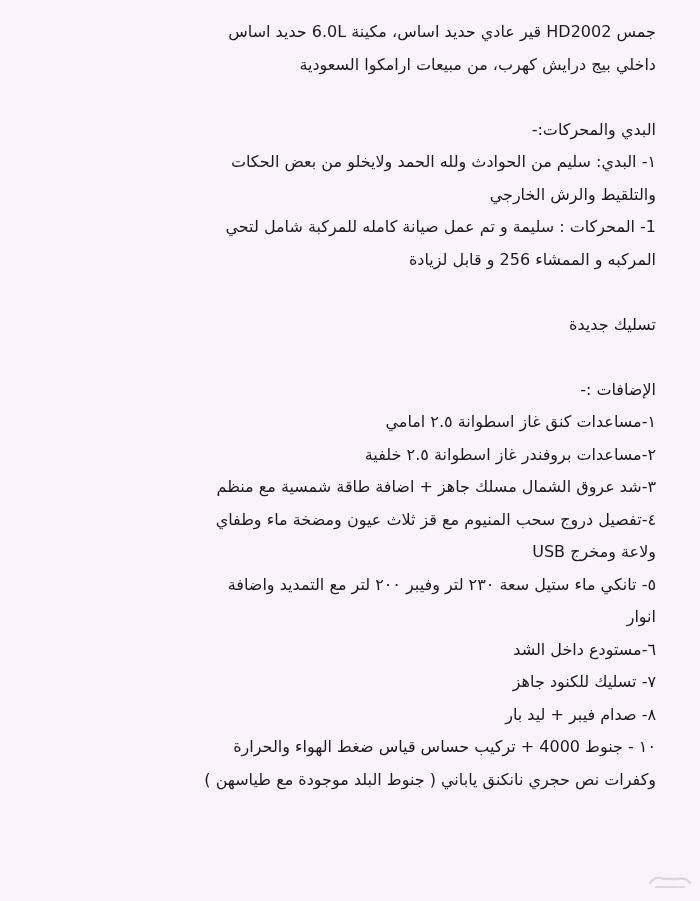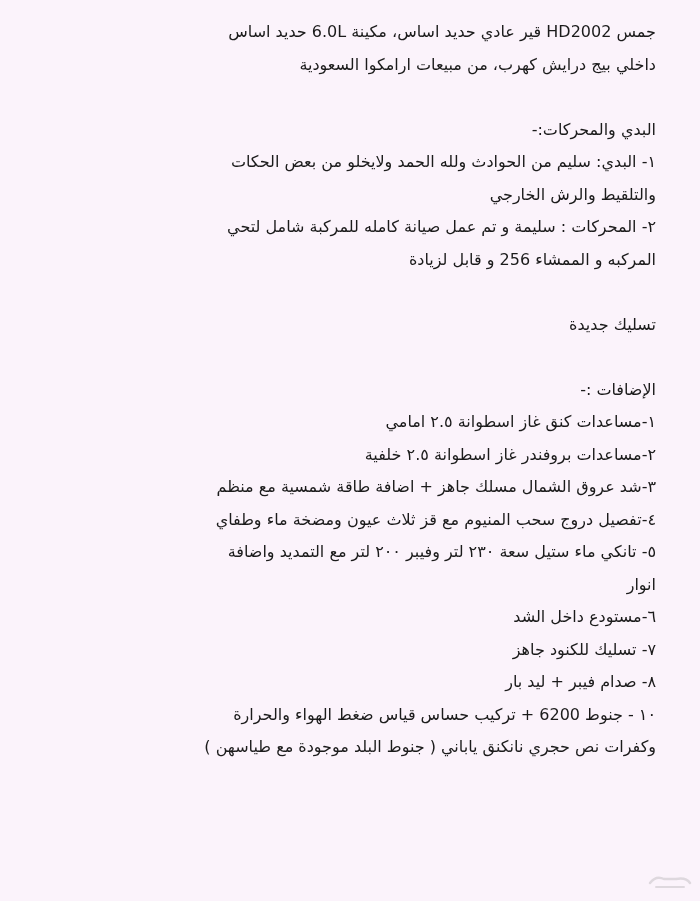--- a/index.html
+++ b/index.html
@@ -47,40 +47,41 @@
 
 <div class="doc">
   <span class="line">جمس HD2002 قير عادي حديد اساس، مكينة 6.0L حديد اساس</span>
   <span class="line">داخلي بيج درايش كهرب، من مبيعات ارامكوا السعودية</span>
 
   <span class="gap"></span>
 
   <span class="line">البدي والمحركات:-</span>
   <span class="line">١- البدي: سليم من الحوادث ولله الحمد ولايخلو من بعض الحكات</span>
   <span class="line">والتلقيط والرش الخارجي</span>
-  <span class="line">٢- المحركات : سليمة و تم عمل صيانة كامله للمركبة شامل لتحي</span>
+  <span class="line">1- المحركات : سليمة و تم عمل صيانة كامله للمركبة شامل لتحي</span>
   <span class="line">المركبه  و الممشاء 256 و قابل لزيادة</span>
 
   <span class="gap"></span>
 
   <span class="line">تسليك جديدة</span>
 
   <span class="gap"></span>
 
   <span class="line">الإضافات :-</span>
 
   <span class="line">١-مساعدات كنق غاز اسطوانة ٢.٥ امامي</span>
   <span class="line">٢-مساعدات بروفندر غاز اسطوانة ٢.٥ خلفية</span>
   <span class="line">٣-شد عروق الشمال مسلك جاهز + اضافة طاقة شمسية مع منظم</span>
   <span class="line">٤-تفصيل دروج سحب المنيوم مع قز ثلاث عيون  ومضخة ماء وطفاي</span>
+  <span class="line">ولاعة ومخرج  USB</span>
   <span class="line">٥- تانكي ماء ستيل سعة ٢٣٠ لتر وفيبر ٢٠٠ لتر  مع التمديد واضافة</span>
   <span class="line">انوار</span>
   <span class="line">٦-مستودع داخل الشد</span>
   <span class="line">٧- تسليك للكنود جاهز</span>
   <span class="line">٨- صدام فيبر + ليد بار</span>
-  <span class="line">١٠ - جنوط 6200 + تركيب حساس قياس ضغط الهواء والحرارة</span>
+  <span class="line">١٠ - جنوط 4000 + تركيب حساس قياس ضغط الهواء والحرارة</span>
   <span class="line">وكفرات نص حجري نانكنق ياباني ( جنوط البلد موجودة مع طياسهن )</span>
 </div>
 
 <svg class="watermark" viewBox="0 0 48 22">
   <path d="M4 14 Q10 6 18 10 L30 10 Q40 8 44 14" fill="none" stroke="#8a8a8a" stroke-width="2.5" stroke-linecap="round"></path>
   <path d="M10 18 L38 18" fill="none" stroke="#8a8a8a" stroke-width="2" stroke-linecap="round"></path>
 </svg>
 
 </body></html>

